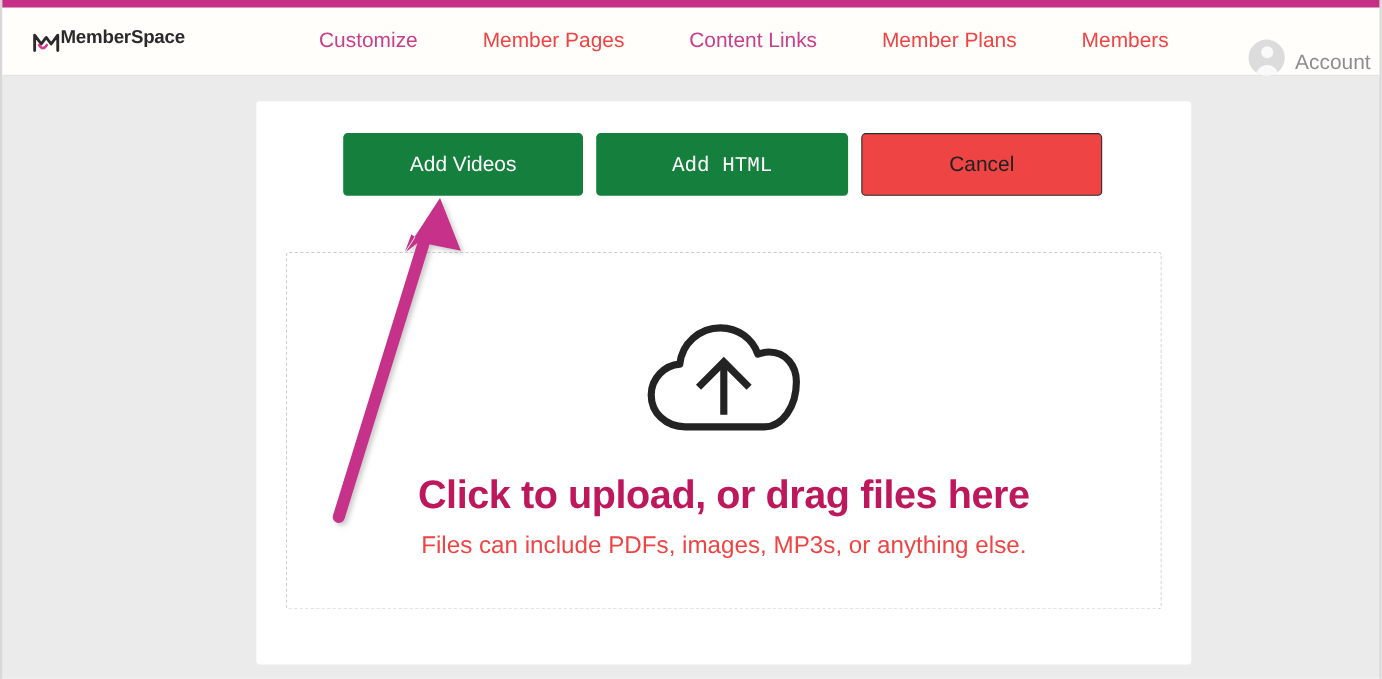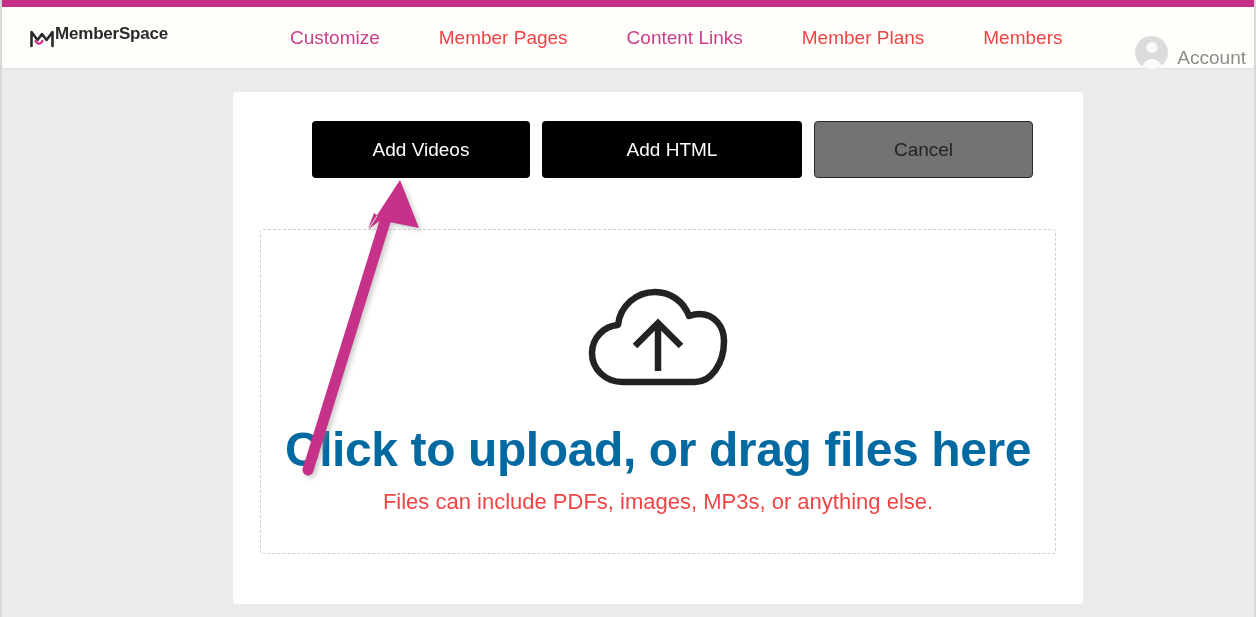--- a/index.html
+++ b/index.html
@@ -142,29 +142,29 @@
     height: 57px;
     border-radius: 4px;
     display: flex;
     align-items: center;
     justify-content: center;
     font-size: 19px;
     cursor: pointer;
     user-select: none;
   }
   .btn-primary {
-    background: #000000;
+    background: #15803d;
     color: #ffffff;
     border: none;
   }
   .btn-videos { width: 218px; }
-  .btn-html   { width: 260px; }
+  .btn-html   { width: 229px; font-family: Liberation Mono, monospace; }
   .btn-cancel {
     width: 219px;
-    background: #737373;
+    background: #ef4444;
     color: #222222;
     border: 1.5px solid #2b2b2b;
   }
 
   
   .dropzone {
     position: absolute;
     left: 27px;
     top: 137px;
     width: 796px;
@@ -175,23 +175,23 @@
     flex-direction: column;
     align-items: center;
     justify-content: center;
     cursor: pointer;
   }
   .cloud-icon {
     margin-top: 18px;
     margin-bottom: 30px;
   }
   .dz-title {
-    font-size: 48px;
+    font-size: 36px;
     font-weight: 700;
-    color: #0369a1;
+    color: #be185d;
     letter-spacing: -0.4px;
     white-space: nowrap;
   }
   .dz-sub {
     margin-top: 12px;
     font-size: 22px;
     color: #ef4444;
     white-space: nowrap;
   }
 

